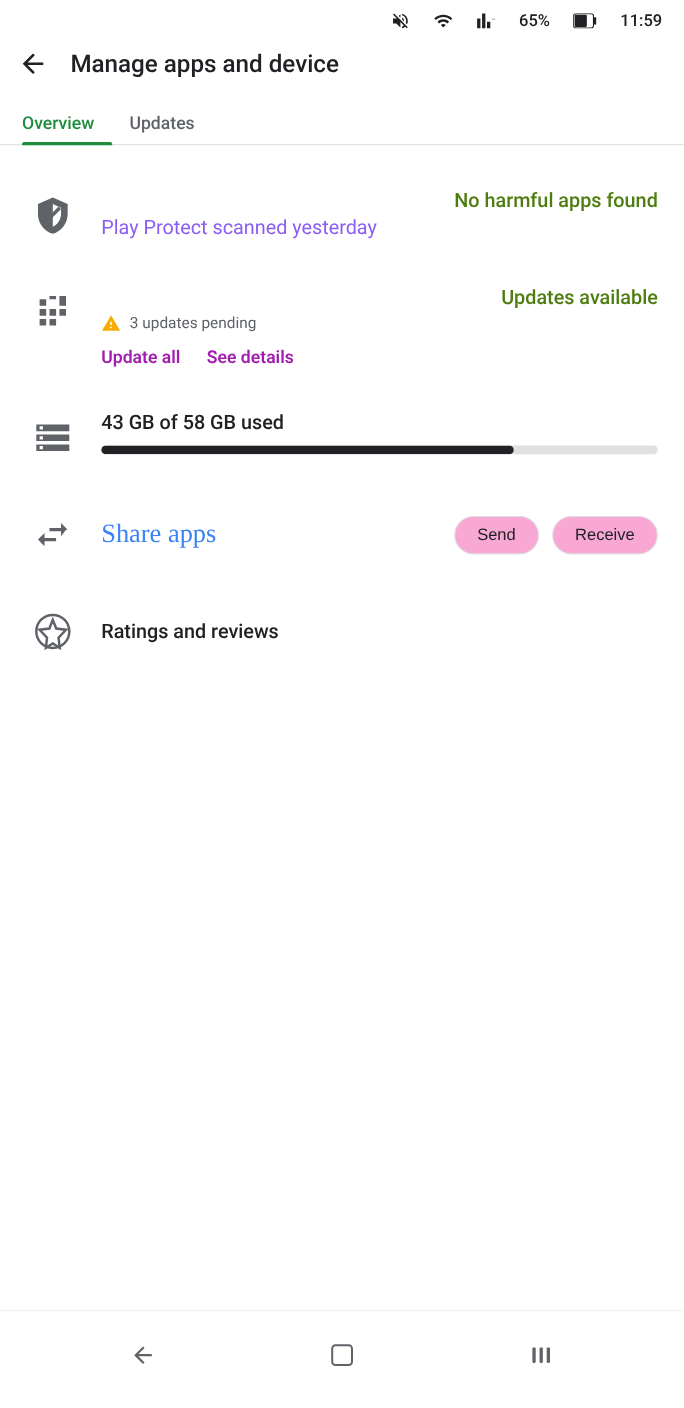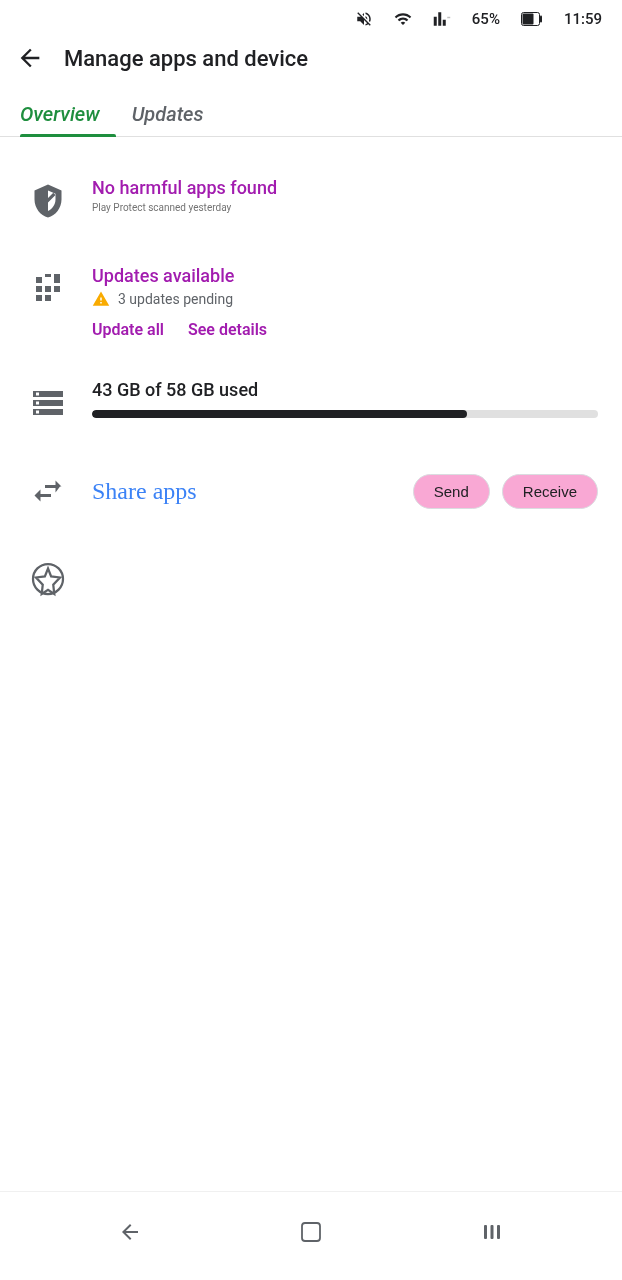--- a/index.html
+++ b/index.html
@@ -57,27 +57,26 @@
 
     
     .tabs {
       display: flex;
       border-bottom: 1px solid #e0e0e0;
       padding: 0 20px;
       margin-top: 8px;
     }
     .tab {
       padding: 12px 16px 10px 0;
-      font-size: 20px;
+      font-size: 16px;
       font-weight: 500;
       color: #5f6368;
       cursor: pointer;
       margin-right: 16px;
       position: relative;
-      font-style: italic;
     }
     .tab.active {
       color: #1e8e3e;
     }
     .tab.active::after {
       content: '';
       position: absolute;
       bottom: -1px;
       left: 0;
       right: 0;
@@ -107,26 +106,27 @@
       align-items: center;
       justify-content: center;
       color: #5f6368;
     }
     .section-content {
       flex: 1;
     }
     .section-title {
       font-size: 18px;
       font-weight: 500;
-      color: #a21caf;
+      color: #4d7c0f;
       margin-bottom: 4px;
+      text-align: right;
     }
     .section-subtitle {
-      font-size: 10px;
-      color: #737373;
+      font-size: 18px;
+      color: #8b5cf6;
     }
 
     
     .updates-pending {
       display: flex;
       align-items: center;
       gap: 8px;
       margin-top: 4px;
     }
     .pending-text {
@@ -344,20 +344,21 @@
     </div>
   </div>
 
   <div class="ratings-row">
     <div class="section-icon">
       <svg width="36" height="36" viewBox="0 0 24 24" fill="none" stroke="#5f6368" stroke-width="1.5">
         <circle cx="12" cy="12" r="10"></circle>
         <polygon points="12,5 14.09,10.26 20,11 15.5,15.74 16.18,22 12,19.27 7.82,22 8.5,15.74 4,11 9.91,10.26" fill="none" stroke="#5f6368" stroke-width="1.5"></polygon>
       </svg>
     </div>
+    <span class="ratings-label">Ratings and reviews</span>
   </div>
 
 </div>
 
 <div class="bottom-nav">
   <div class="nav-btn">
     <svg width="24" height="24" viewBox="0 0 24 24" fill="#5f6368">
       <path d="M20 11H7.83l5.59-5.59L12 4l-8 8 8 8 1.41-1.41L7.83 13H20v-2z"></path>
     </svg>
   </div>

